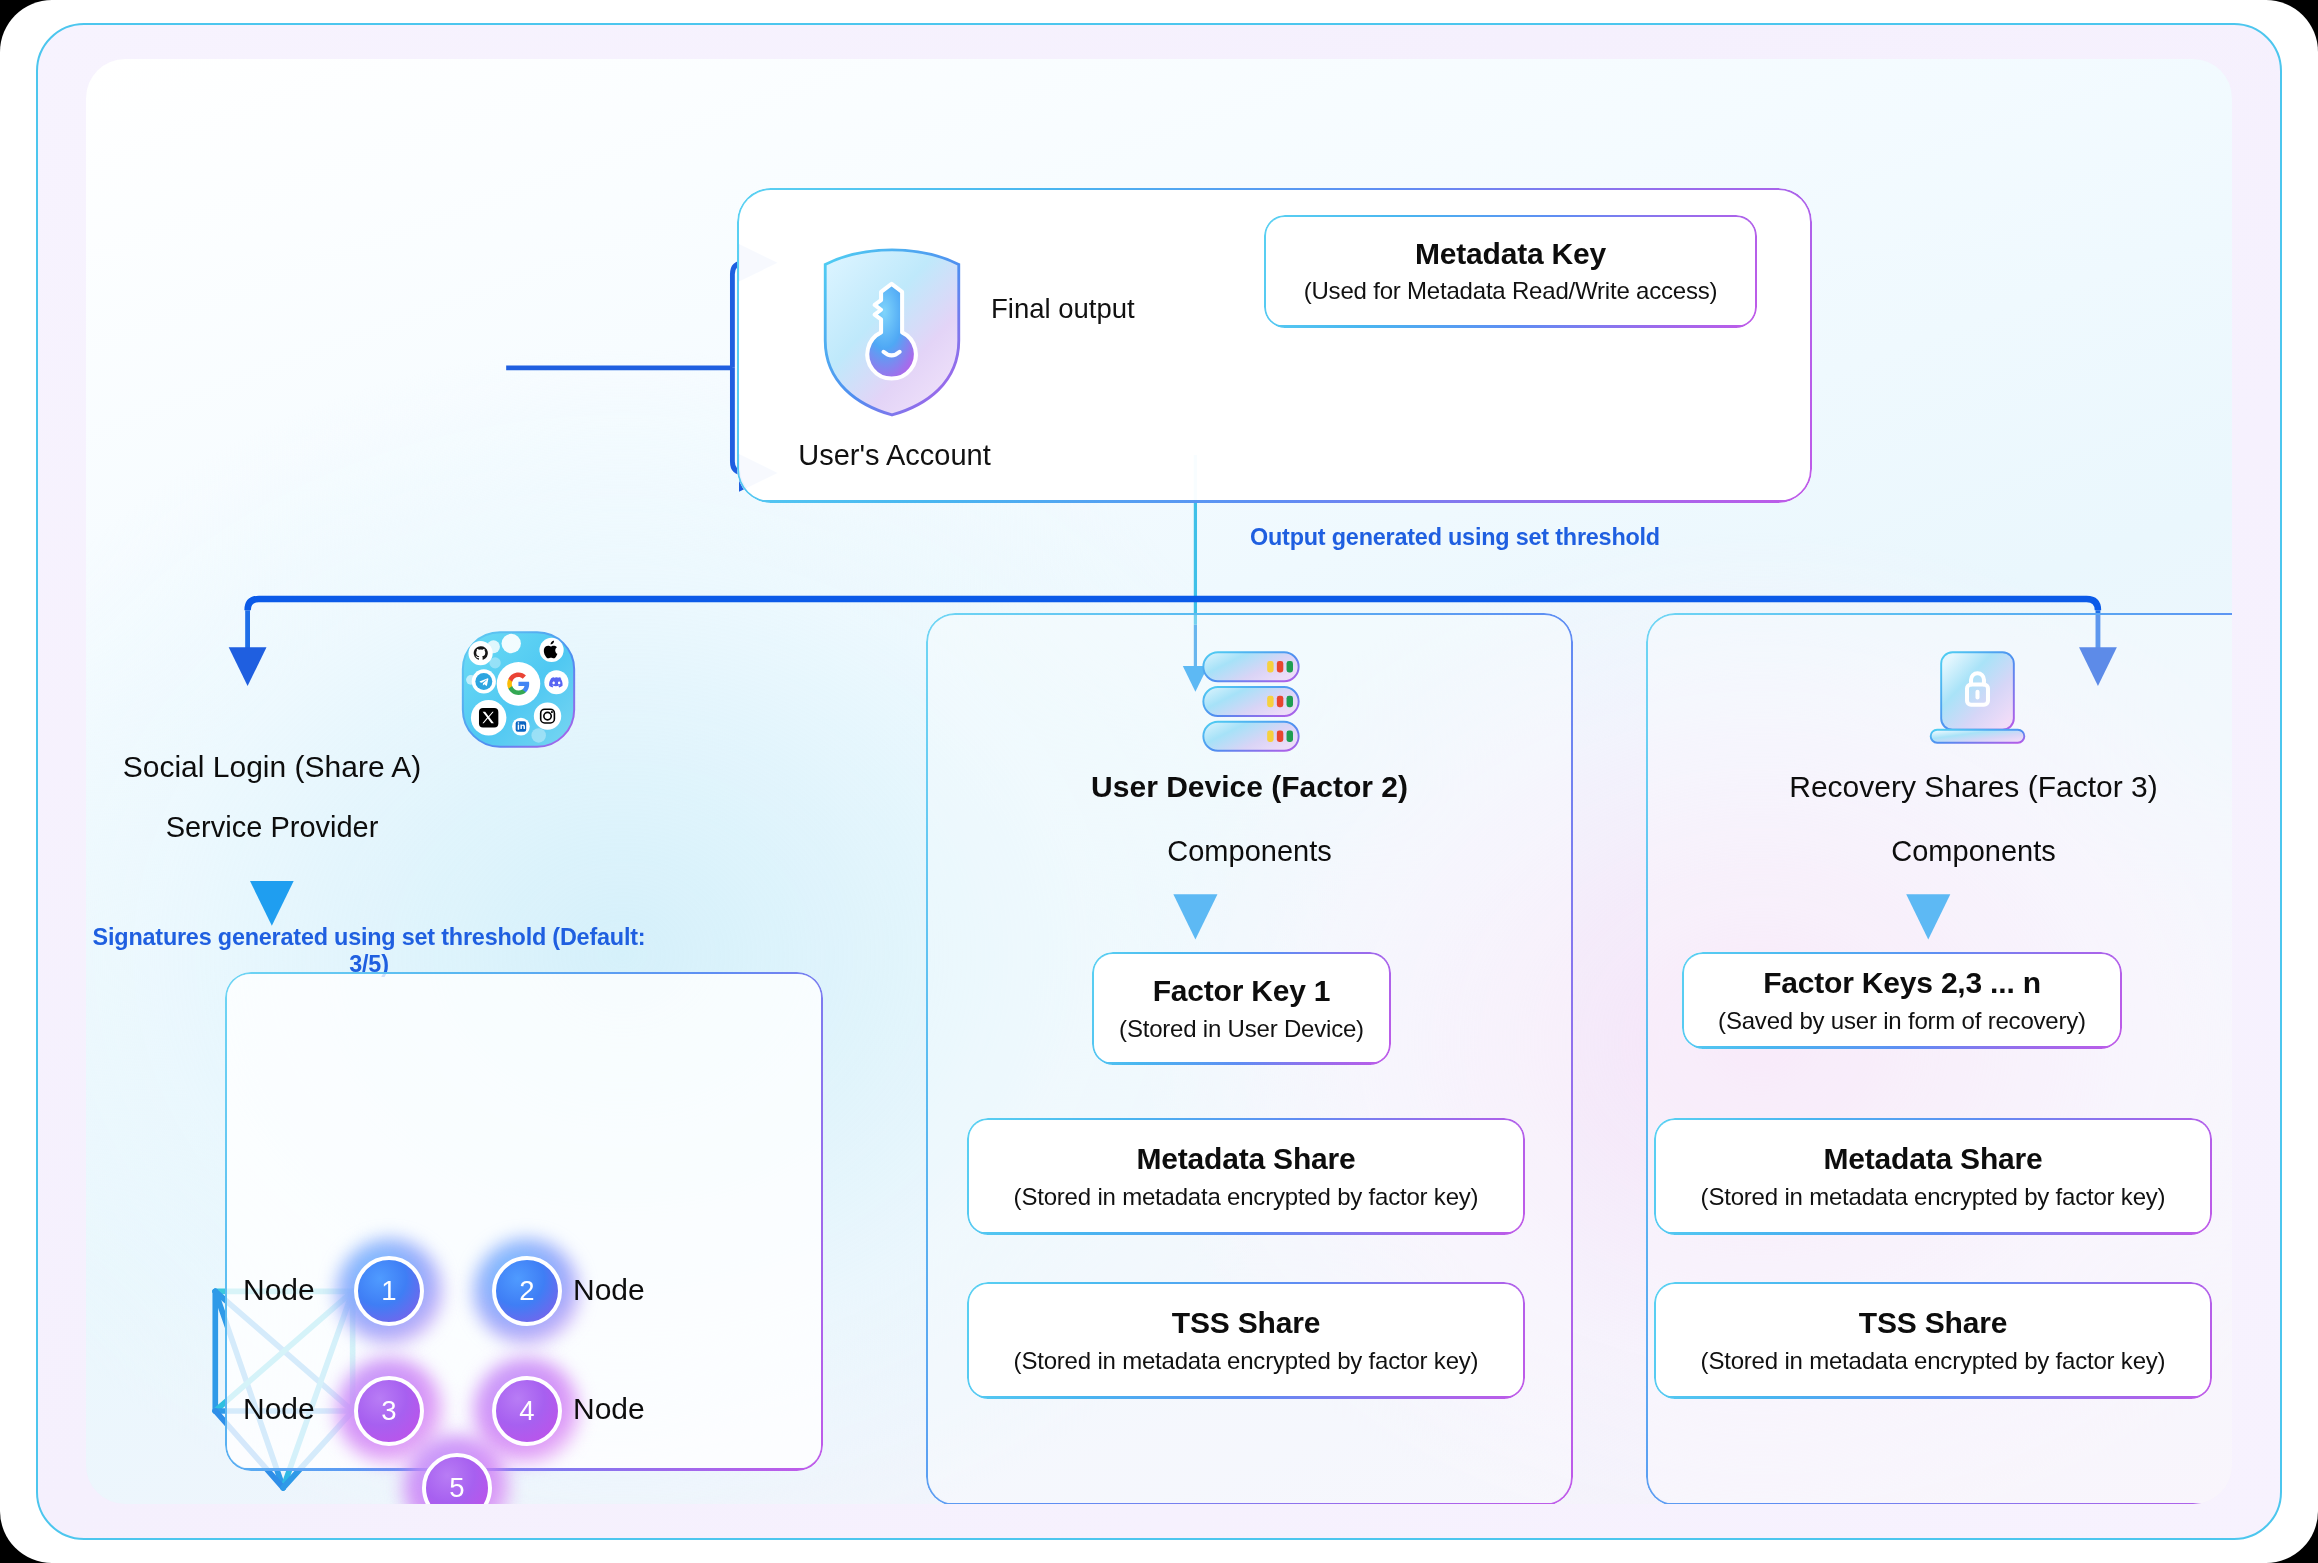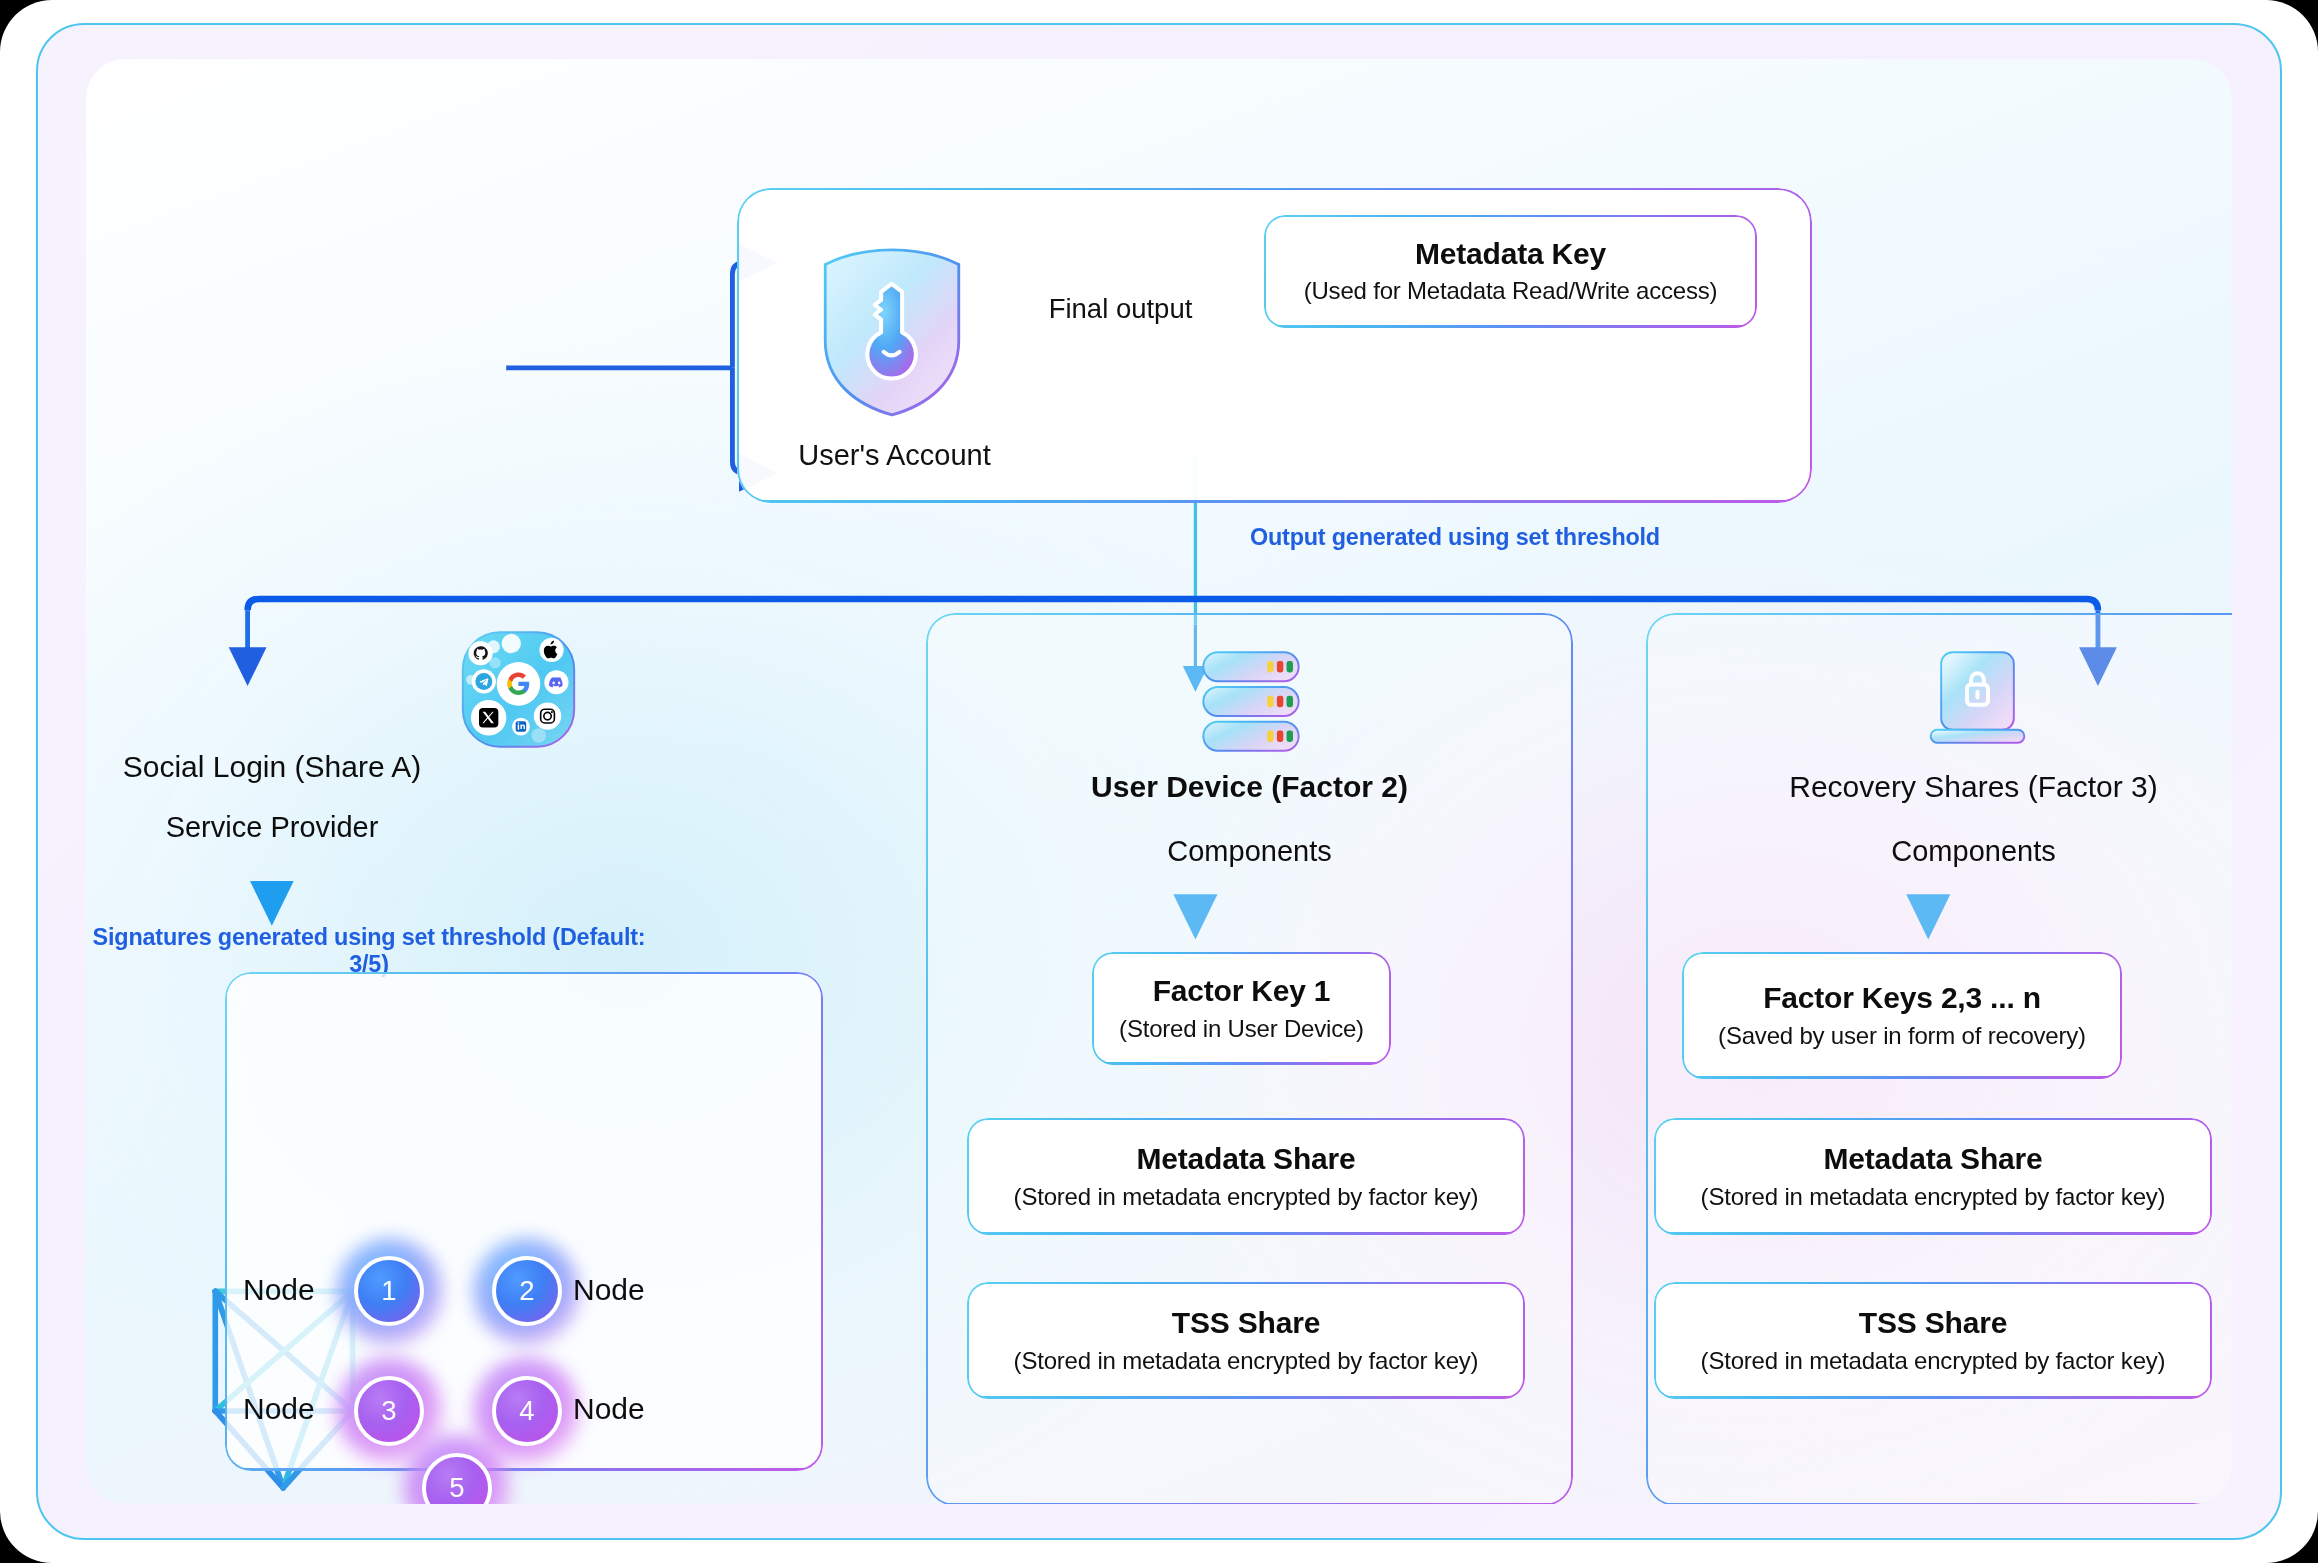--- a/index.html
+++ b/index.html
@@ -79,21 +79,21 @@
   
   #shield-wrap { position: absolute; left: 727px; top: 186px; width: 158px; height: 174px; }
   #user-account-label {
     position: absolute; left: 663px; top: 380px; width: 291px;
     text-align: center; font-size: 29px; color: #111;
   }
 
   
   #final-output-label {
     position: absolute; left: 905px; top: 234px; width: 259px;
-    text-align: center; font-size: 27.5px; color: #111;
+    text-align: left; font-size: 27.5px; color: #111;
   }
 
   .lbl-blue { color: #1f5fe0; font-weight: 600; letter-spacing: -0.2px; }
 
   #threshold-label {
     position: absolute; left: 1164px; top: 465px; width: 582px;
     font-size: 23.4px; text-align: left;
   }
 
   
@@ -443,21 +443,21 @@
         <rect x="57" y="44" width="26" height="25" rx="5" fill="none"></rect>
         <path d="M62,44 v-6 a8,8 0 0 1 16,0 v6"></path>
         <line x1="70" y1="53" x2="70" y2="60"></line>
       </g>
     </svg>
   </div>
 
   <div class="col-head" style="left:1560px; top:711px; width:655px;">Recovery Shares (Factor 3)</div>
   <div class="col-sub" style="left:1560px; top:776px; width:655px;">Components</div>
 
-  <div class="gcard box-sm" style="left:1596px; top:893px; width:440px; height:127px;">
+  <div class="gcard box-sm" style="left:1596px; top:893px; width:440px; height:97px;">
     <div class="inner">
       <div class="box-title">Factor Keys 2,3 ... n</div>
       <div class="box-sub">(Saved by user in form of recovery)</div>
     </div>
   </div>
 
   <div class="gcard box-sm" style="left:1568px; top:1059px; width:558px; height:117px;">
     <div class="inner">
       <div class="box-title">Metadata Share</div>
       <div class="box-sub">(Stored in metadata encrypted by factor key)</div>

